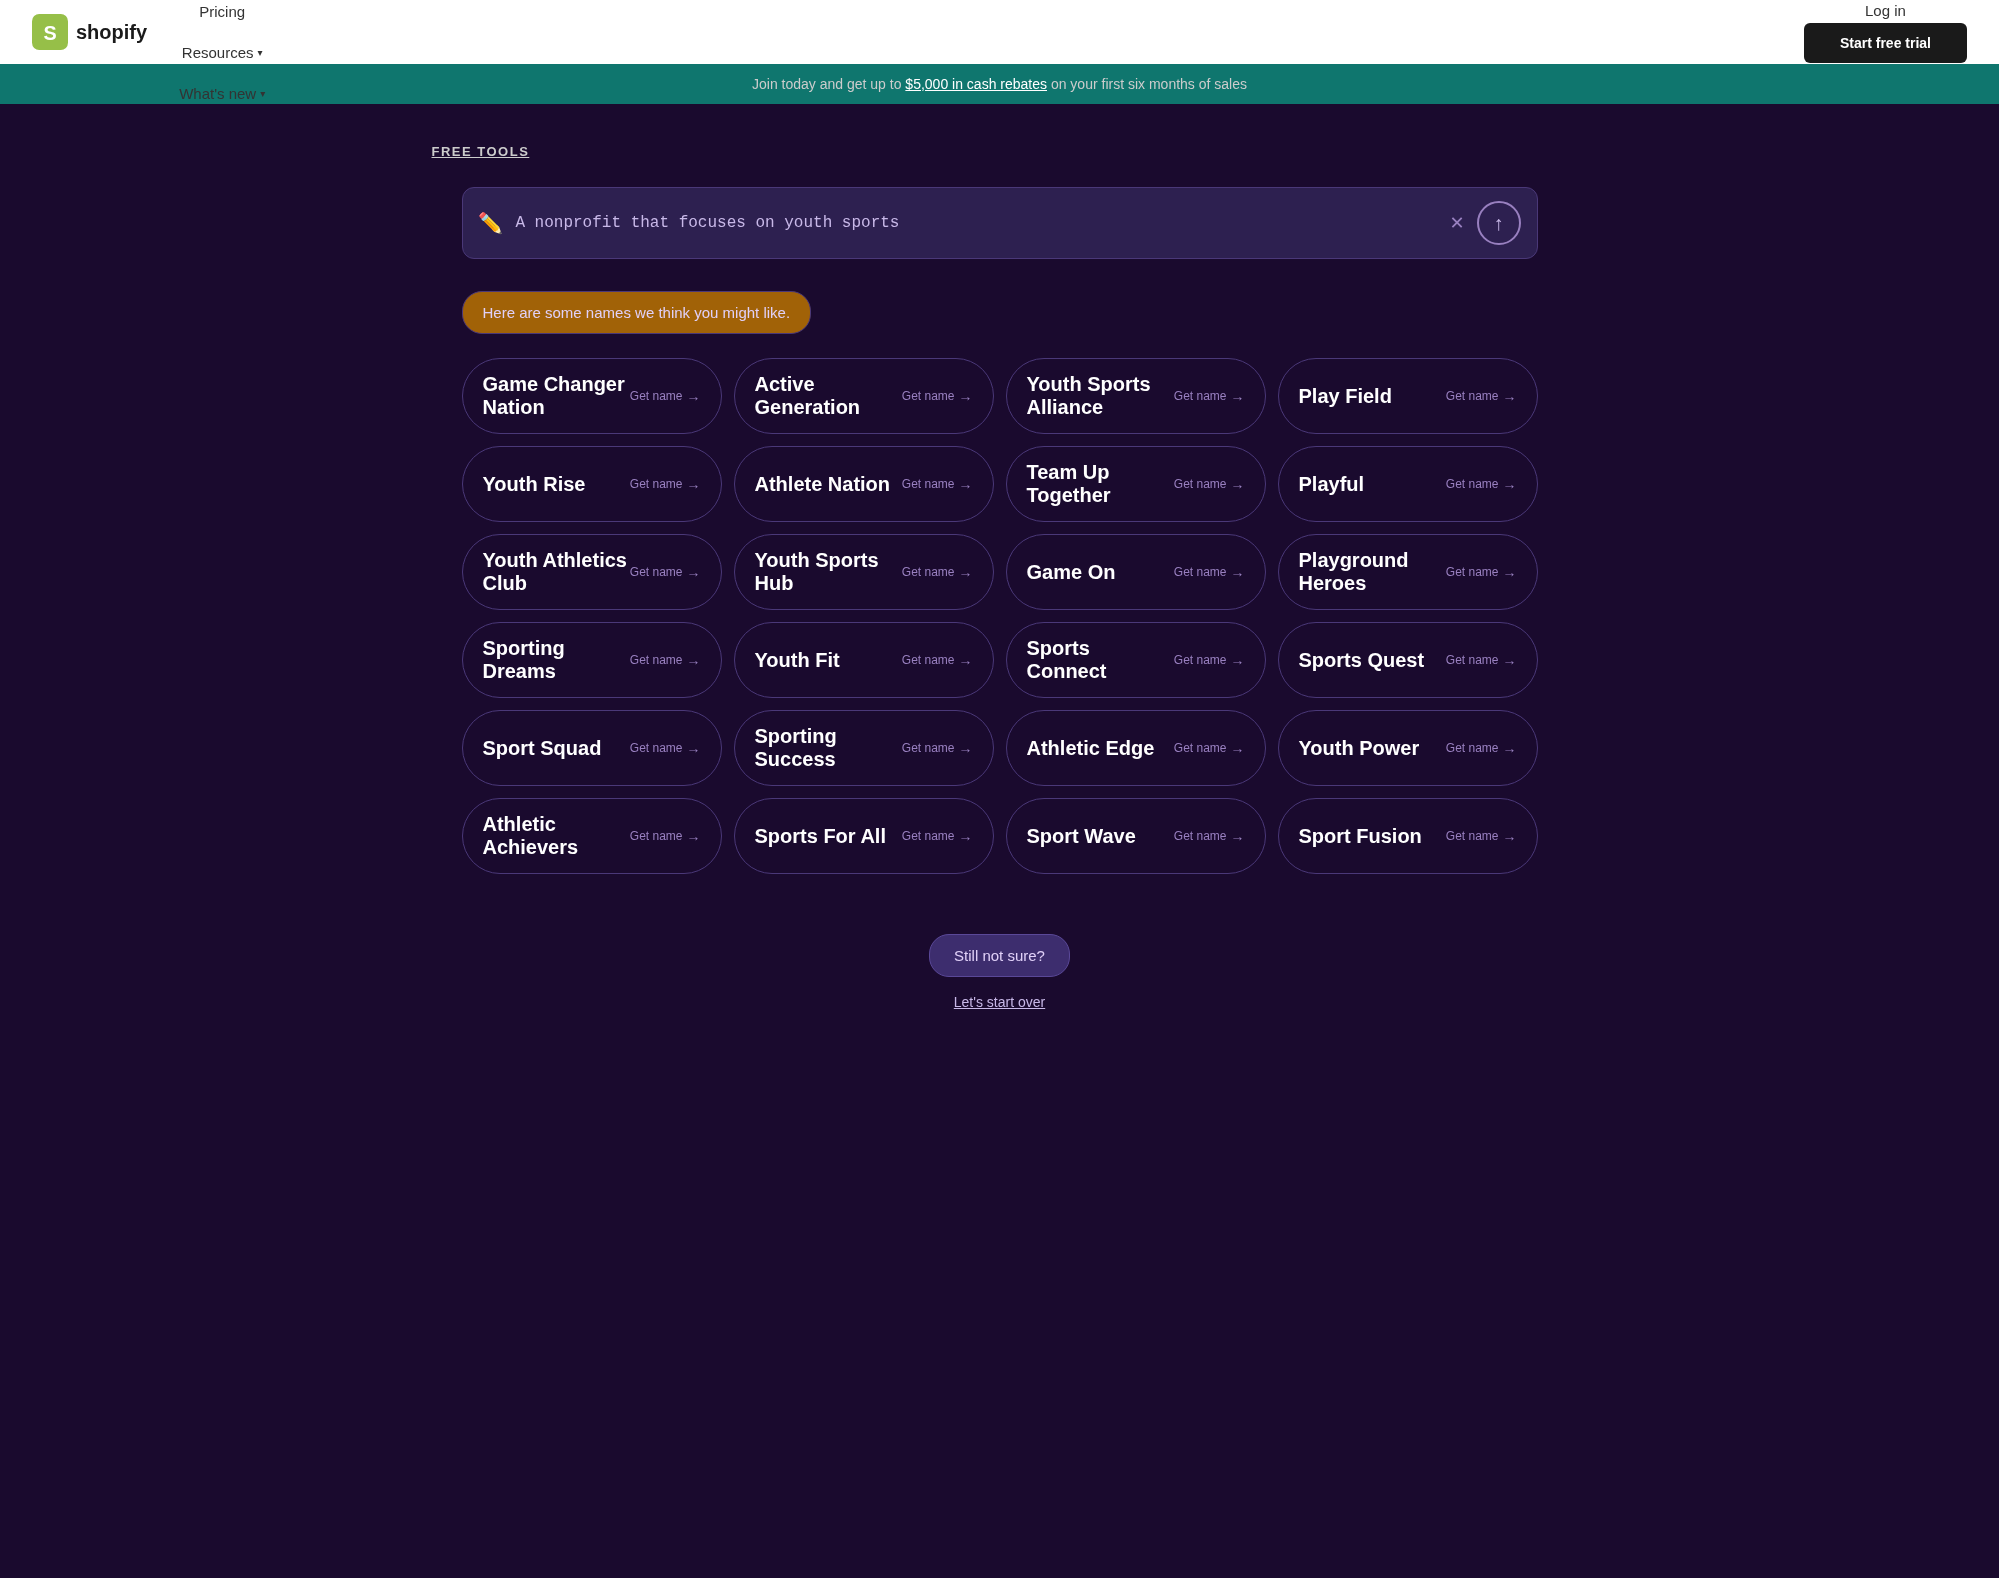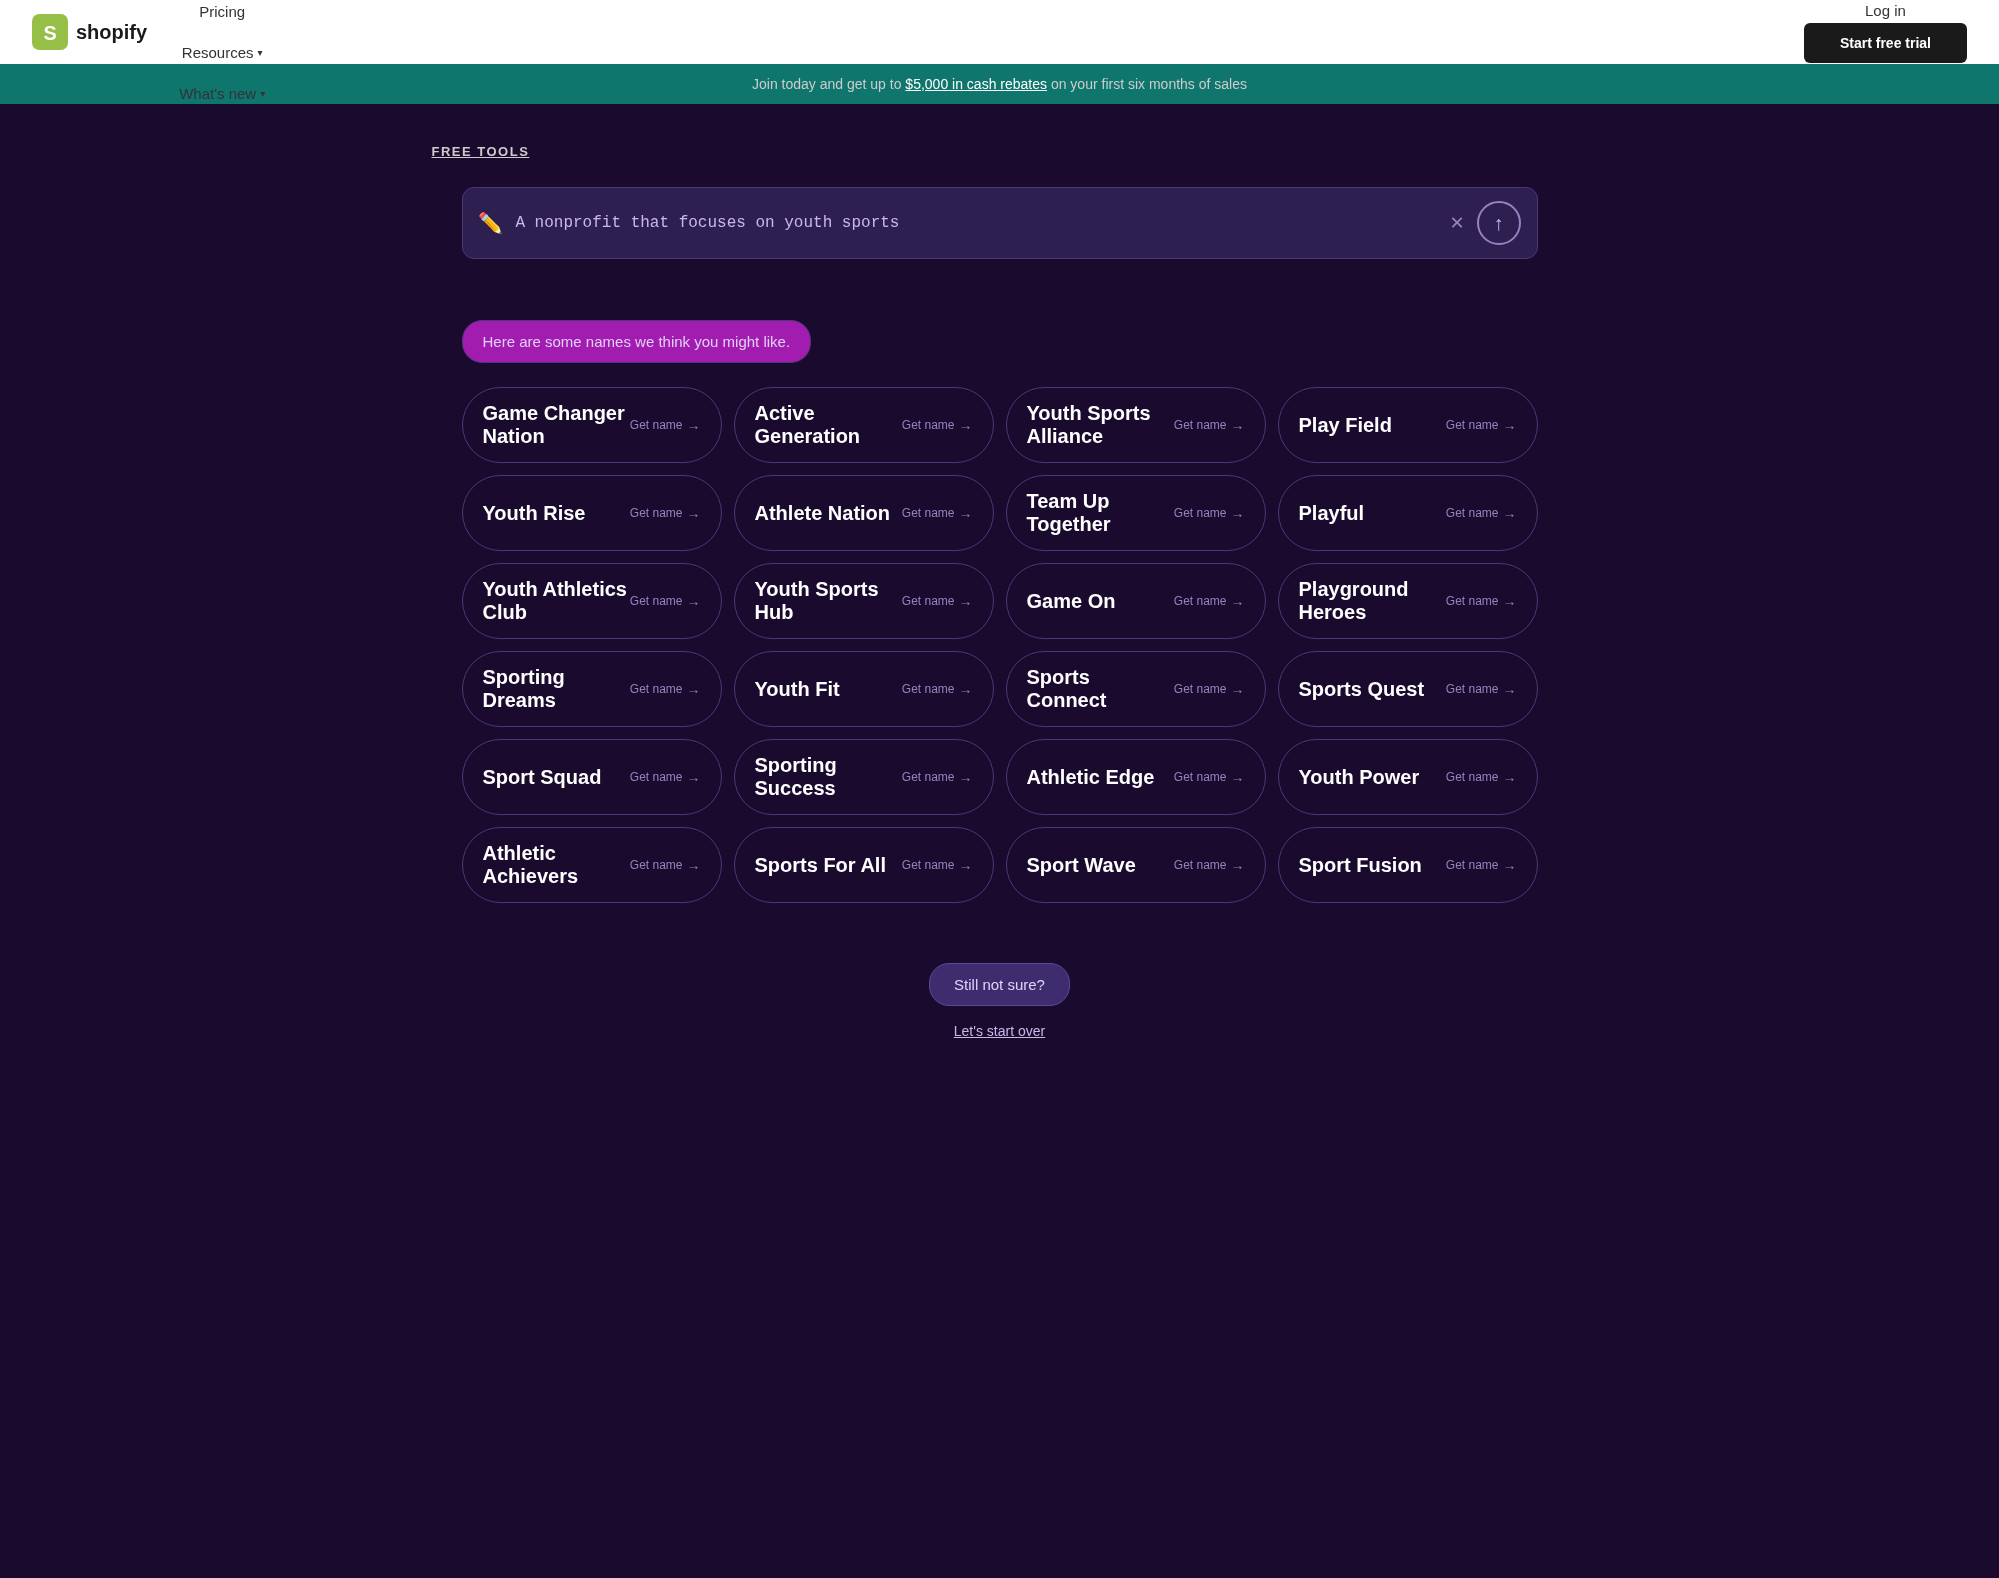--- a/index.html
+++ b/index.html
@@ -165,29 +165,28 @@
       justify-content: center;
     }
 
     
     .results-area {
       max-width: 1140px;
       margin: 0 auto;
       padding: 0 8px;
     }
     .suggestion-bubble {
-      background: #a21caf;
+      background: #a16207;
       border: 1px solid #4a3878;
       border-radius: 20px;
       padding: 12px 20px;
       display: inline-block;
       font-size: 15px;
       color: #e0d0f8;
       margin-bottom: 24px;
-      margin-top: 29px;
     }
 
     
     .names-grid {
       display: grid;
       grid-template-columns: repeat(4, 1fr);
       gap: 12px;
       margin-bottom: 40px;
     }
     .name-card {

